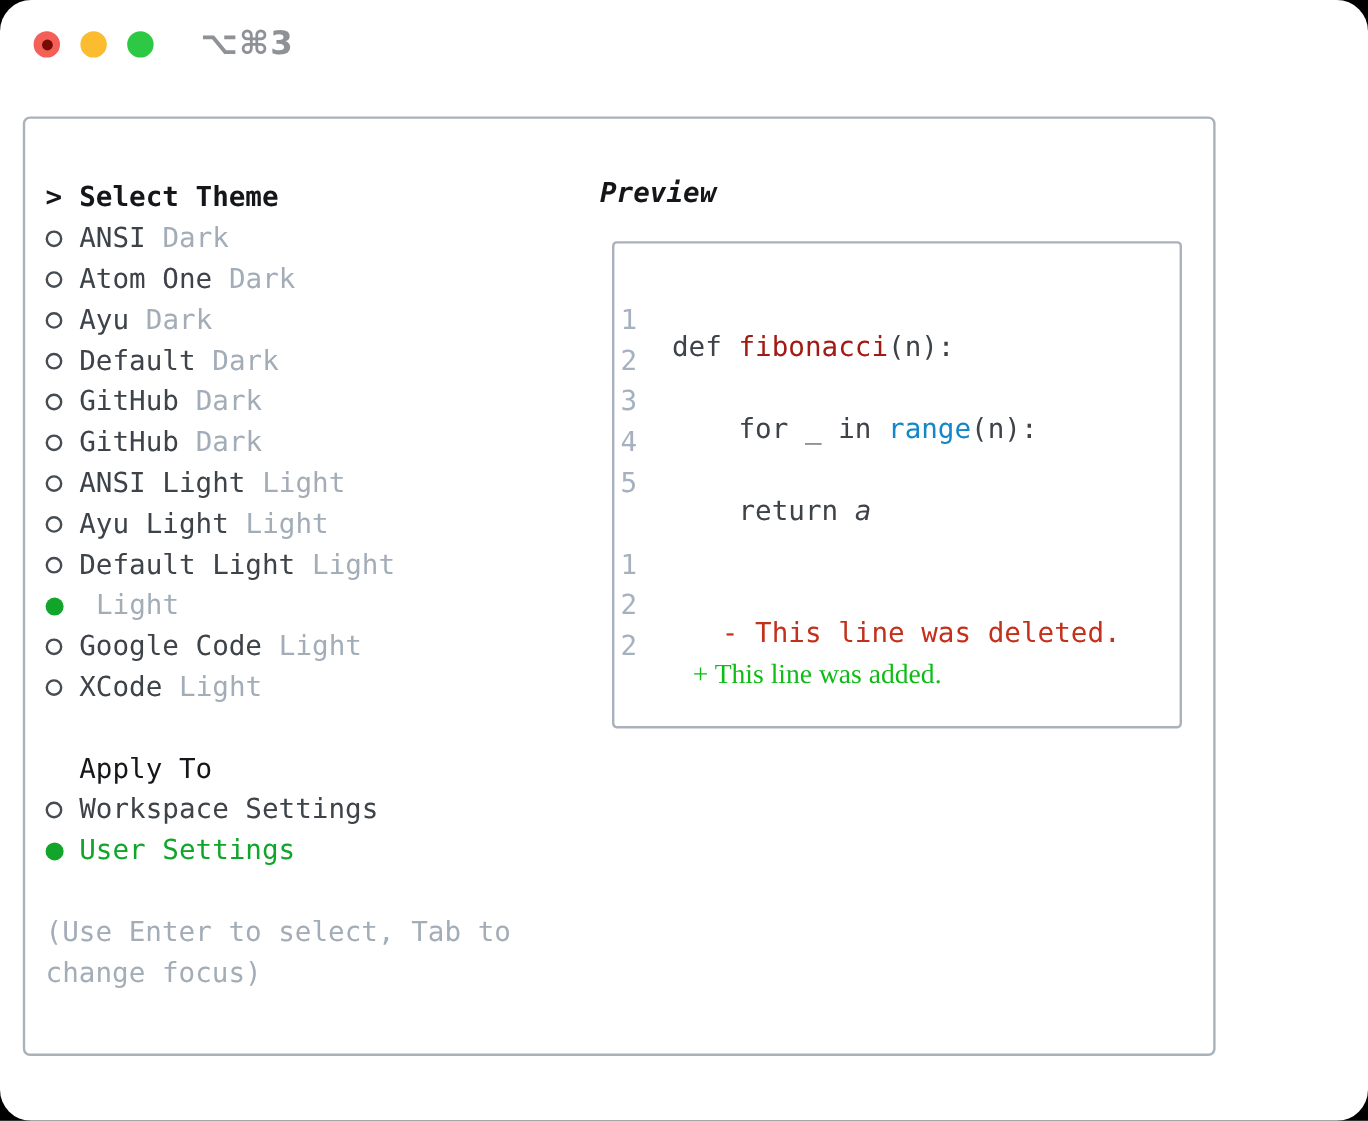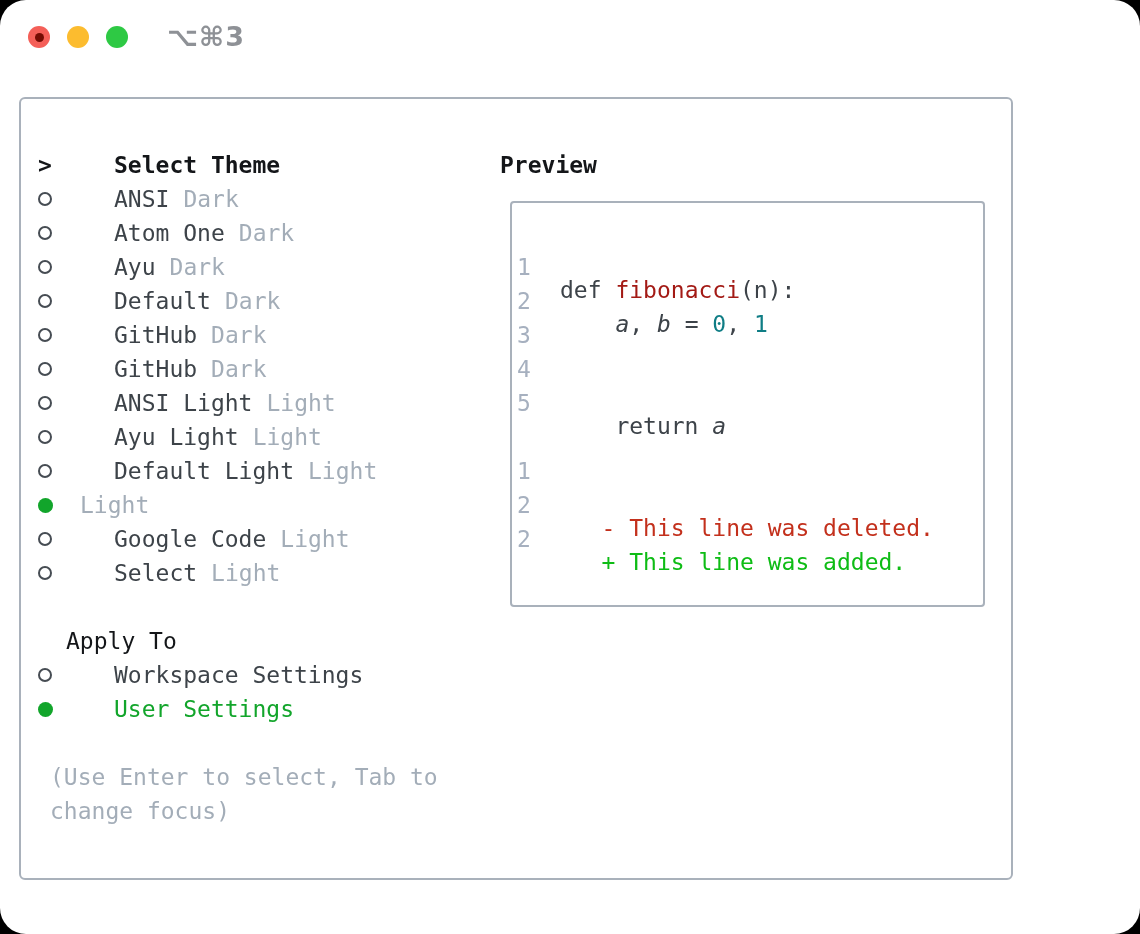--- a/index.html
+++ b/index.html
@@ -34,50 +34,50 @@
     position:absolute;left:19px;top:97px;width:994px;height:783px;
     border:2px solid var(--panel_border);border-radius:6px;
     box-sizing:border-box;
     font-size:23px;color:var(--item_text);
   }
   .row{display:flex;align-items:center;height:34px;}
   .marker{width:28px;flex:none;display:flex;align-items:center;}
   .prompt{font-weight:bold;color:var(--header_text);}
   .header-text{font-weight:bold;color:var(--header_text);white-space:pre;}
   .plain-header{color:var(--header_text);white-space:pre;text-align:center;}
-  .name,.tag{white-space:pre;margin-left:48px;}
+  .name,.tag{white-space:pre;}
   .tag{color:var(--muted_text);margin-left:14px;}
   .name.selected{color:var(--accent_green);}
   .dot-outline{width:10px;height:10px;border:2px solid #464c53;border-radius:50%;}
   .dot-filled{width:15px;height:15px;background:var(--accent_green);border-radius:50%;}
   .theme-list{position:absolute;left:17px;top:49px;}
   .apply-to{position:absolute;left:17px;top:525px;}
   .indent{padding-left:28px;}
   .help-text{
     position:absolute;left:17px;top:661px;width:430px;
-    line-height:34px;color:var(--muted_text);margin-left:12px;
+    line-height:34px;color:var(--muted_text);
   }
   
-  .preview-title-row{position:absolute;left:479px;top:49px;height:34px;display:flex;align-items:center;}
+  .preview-title-row{position:absolute;left:479px;top:49px;height:34px;display:flex;font-style:italic;}
   .preview-box{
     position:absolute;left:489px;top:102px;width:475px;height:406px;
     border:2px solid var(--panel_border);border-radius:4px;
     box-sizing:border-box;padding:47px 0 0 5px;overflow:hidden;
   }
   .code-row{display:flex;align-items:center;height:34px;}
   .ln{width:43px;flex:none;color:var(--line_number);white-space:pre;}
   .code-text{white-space:pre;color:var(--code_text);margin-top:45px;}
   .spacer{height:34px;}
   .seg-func{color:var(--code_func);}
   .seg-num{color:var(--code_number);}
   .seg-builtin{color:var(--code_builtin);}
   .seg-var{font-style:italic;}
   .seg-ctx{color:var(--diff_context);}
   .seg-del{color:var(--diff_deleted);}
-  .seg-add{color:var(--diff_added);}
+  .seg-add{color:var(--diff_added);font-family:Liberation Serif, serif;}
 </style>
 </head>
 <body>
 
 <div class="window">
 
   <div class="titlebar">
     <span class="tl tl-red">
       <span class="tl-dot"></span>
     </span>
@@ -167,42 +167,42 @@
             <span class="marker">
               <span class="dot-outline"></span>
             </span>
             <span class="name">Google Code</span>
             <span class="tag">Light</span>
           </div>
           <div class="row">
             <span class="marker">
               <span class="dot-outline"></span>
             </span>
-            <span class="name">Select</span>
+            <span class="name">XCode</span>
             <span class="tag">Light</span>
           </div>
         </div>
     </div>
 
     <div class="preview-title-row">
       <span class="header-text">Preview</span>
     </div>
 
     <div class="preview-box">
       <div id="code-lines">
           <div class="code-row">
             <span class="ln">1</span>
             <span class="code-text"><span class="seg-code">def </span><span class="seg-func">fibonacci</span><span class="seg-code">(n):</span></span>
           </div>
           <div class="code-row">
             <span class="ln">2</span>
-            <span class="code-text"><span class="seg-code">    </span><span class="seg-var">a</span><span class="seg-code">, </span><span class="seg-var">b</span><span class="seg-code"> = </span><span class="seg-num">0</span><span class="seg-code">, </span><span class="seg-num">1</span></span>
           </div>
           <div class="code-row">
             <span class="ln">3</span>
+            <span class="code-text"><span class="seg-code">    for _ in </span><span class="seg-builtin">range</span><span class="seg-code">(n):</span></span>
           </div>
           <div class="code-row">
             <span class="ln">4</span>
           </div>
           <div class="code-row">
             <span class="ln">5</span>
             <span class="code-text"><span class="seg-code">    return </span><span class="seg-var">a</span></span>
           </div>
         </div>
       <div class="spacer"></div>

